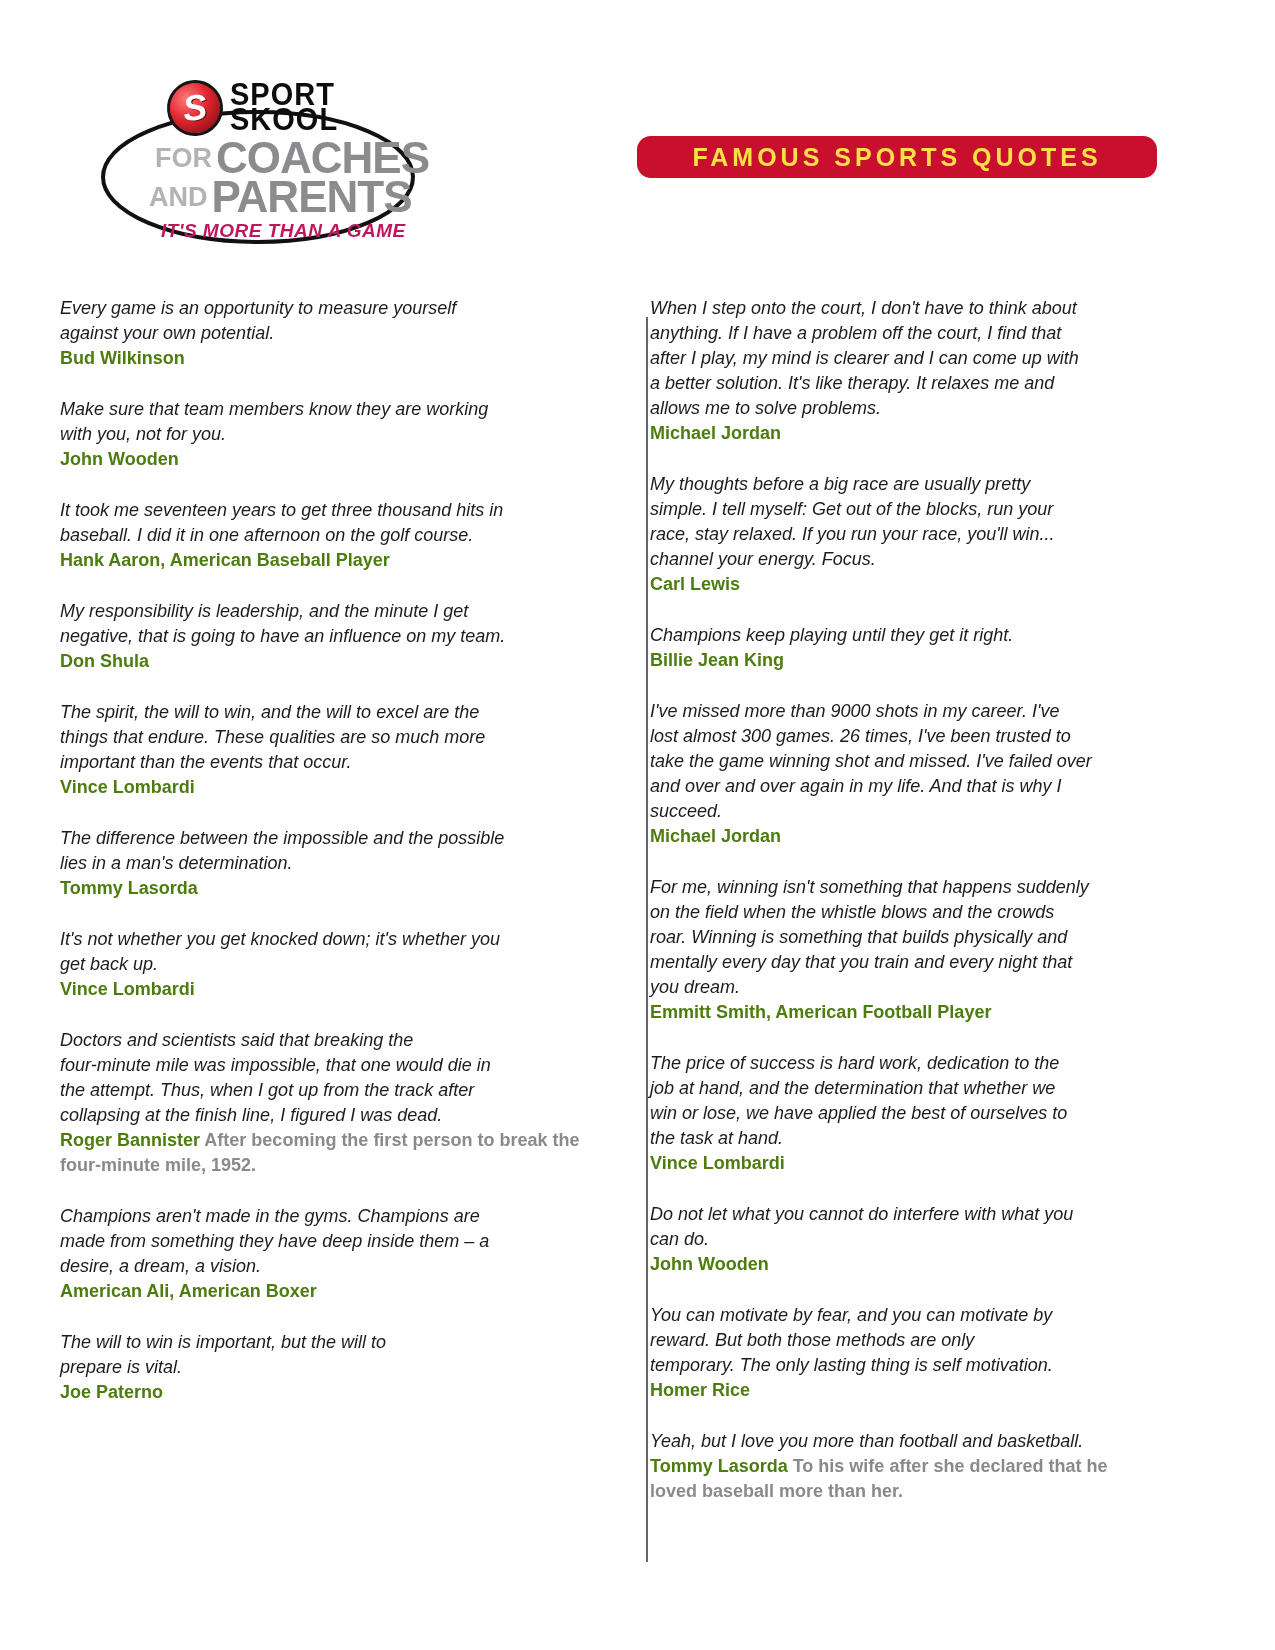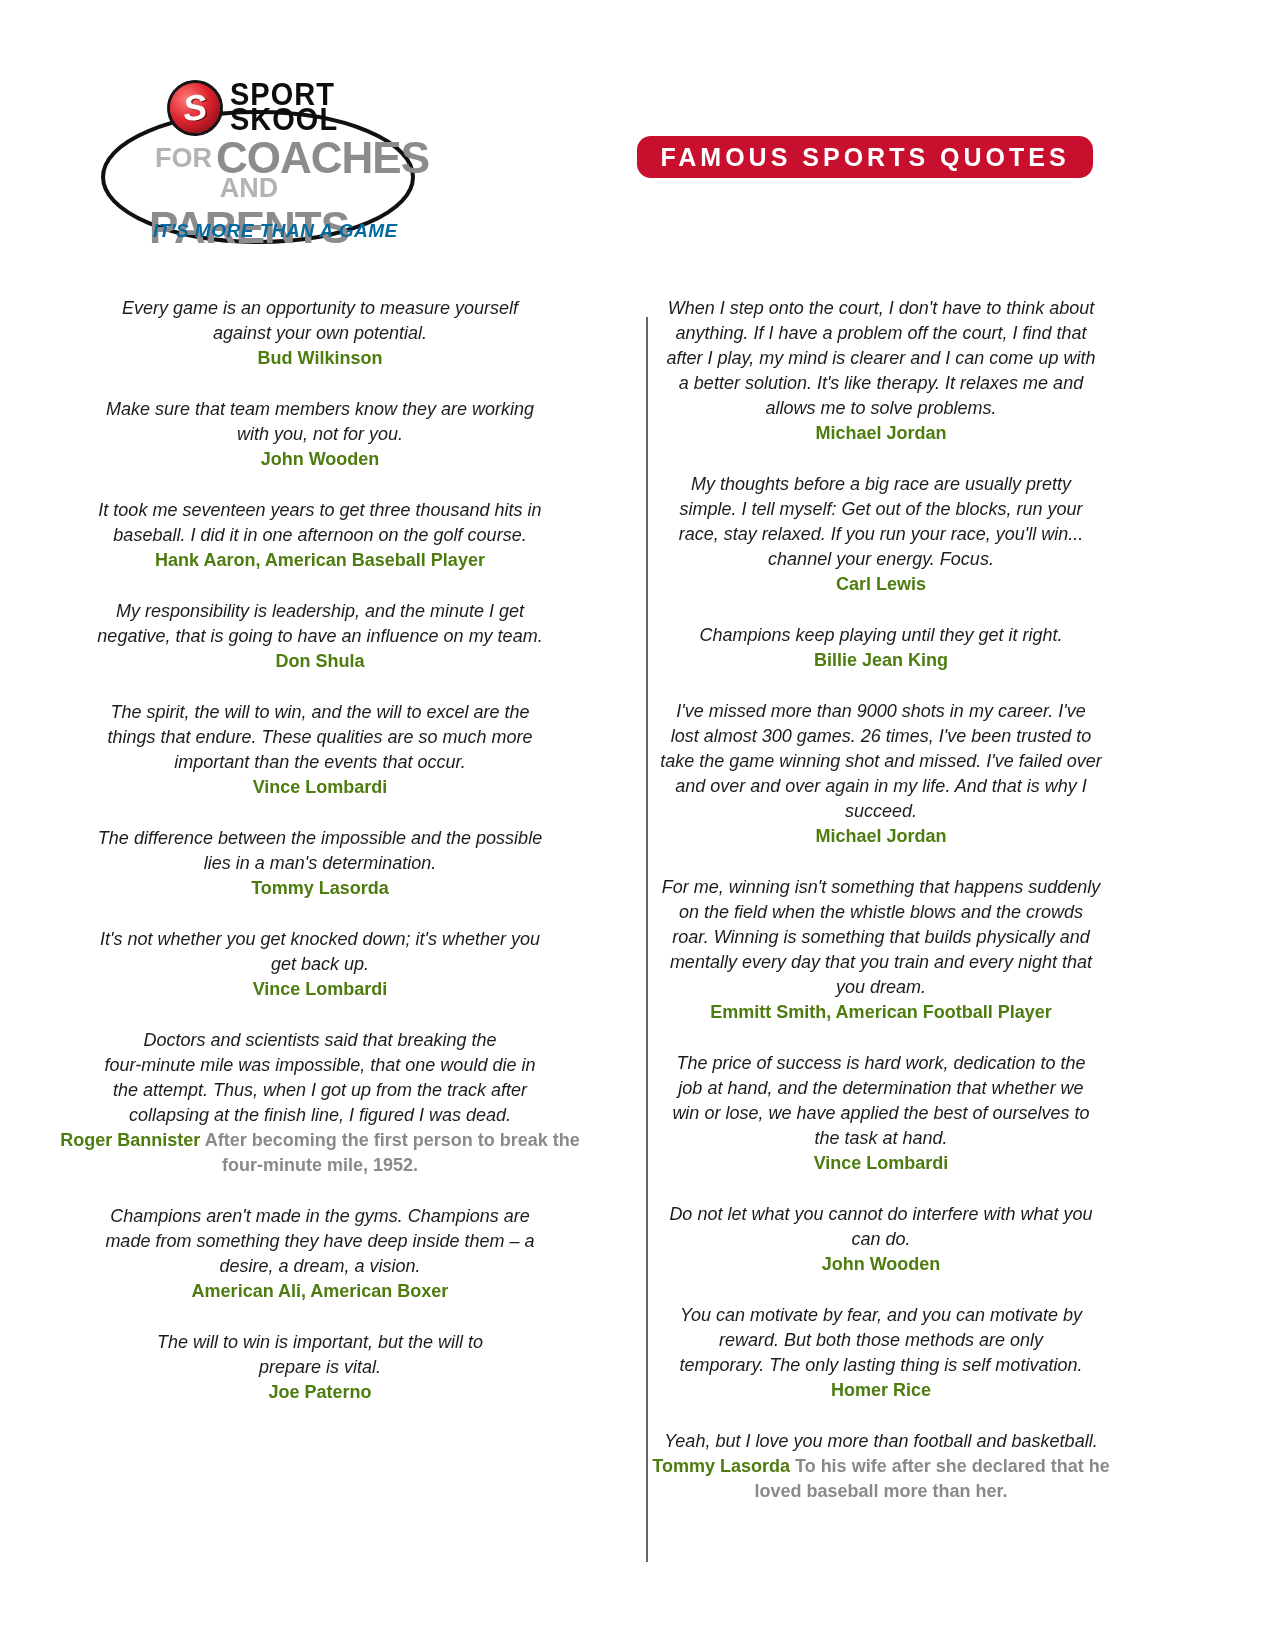--- a/index.html
+++ b/index.html
@@ -48,59 +48,59 @@
     color: #0d0d0d;
     transform: scaleY(1.05);
   }
   .logo-row1, .logo-row2 {
     position: absolute;
     display: flex; align-items: center; gap: 4px;
     line-height: 1;
     margin-left: 30px;
   }
   .logo-row1 { left: 30px; top: 64px; }
-  .logo-row2 { left: 24px; top: 103px; flex-direction: column; }
+  .logo-row2 { left: 24px; top: 103px; }
   .logo-small { font-size: 27px; font-weight: bold; color: #b3b3b3; }
   .logo-big   { font-size: 44px; font-weight: 900; color: #8c8c8e; letter-spacing: -1px; }
   .tagline {
-    position: absolute; left: 58px; top: 148px;
+    position: absolute; left: 66px; top: 148px;
     font-size: 19px; font-weight: bold; font-style: italic;
-    color: #0369a1; letter-spacing: 0.5px;
+    color: #be185d; letter-spacing: 0.5px;
   }
 
   
   .banner {
     position: absolute;
     left: 637px; top: 136px;
-    width: 456px; height: 42px;
+    width: 520px; height: 42px;
     background: #c8102e;
     border-radius: 14px;
     display: flex; align-items: center; justify-content: center;
-    color: #ffffff;
+    color: #fde047;
     font-weight: bold;
     font-size: 25px;
     letter-spacing: 4px;
   }
 
   
   .divider {
     position: absolute;
     left: 646px; top: 317px;
     width: 2px; height: 1245px;
     background: #666666;
   }
   .col {
     position: absolute; top: 296px;
     font-size: 18px;
     line-height: 25px;
     color: #1c1c1c;
   }
   .col-left  { left: 60px;  width: 520px; }
   .col-right { left: 650px; width: 462px; }
-  .quote { margin-bottom: 26px; text-align: center; }
+  .quote { margin-bottom: 26px; }
   .qtext {
     display: block;
     font-style: italic;
     white-space: pre-line;
   }
   .attr-line { display: block; }
   .attr { font-weight: bold; color: #4d7c0f; }
   .note { font-weight: bold; color: #8a8a8a; }
 </style>
 </head>

